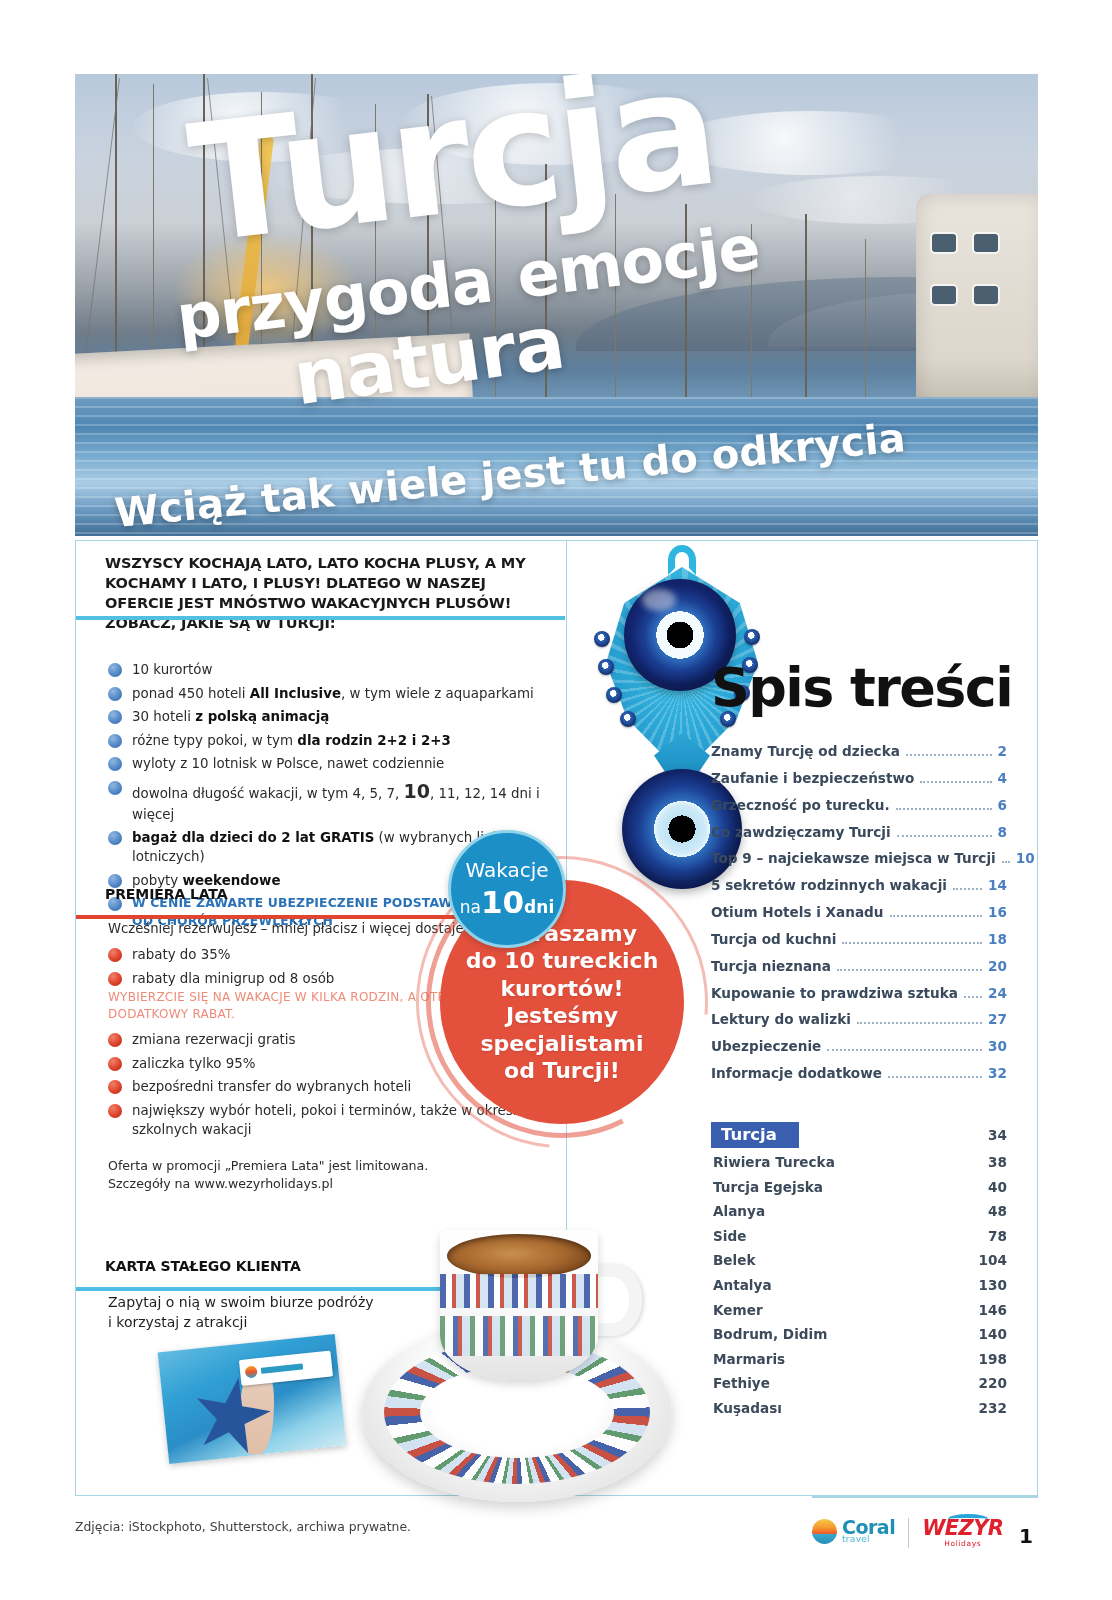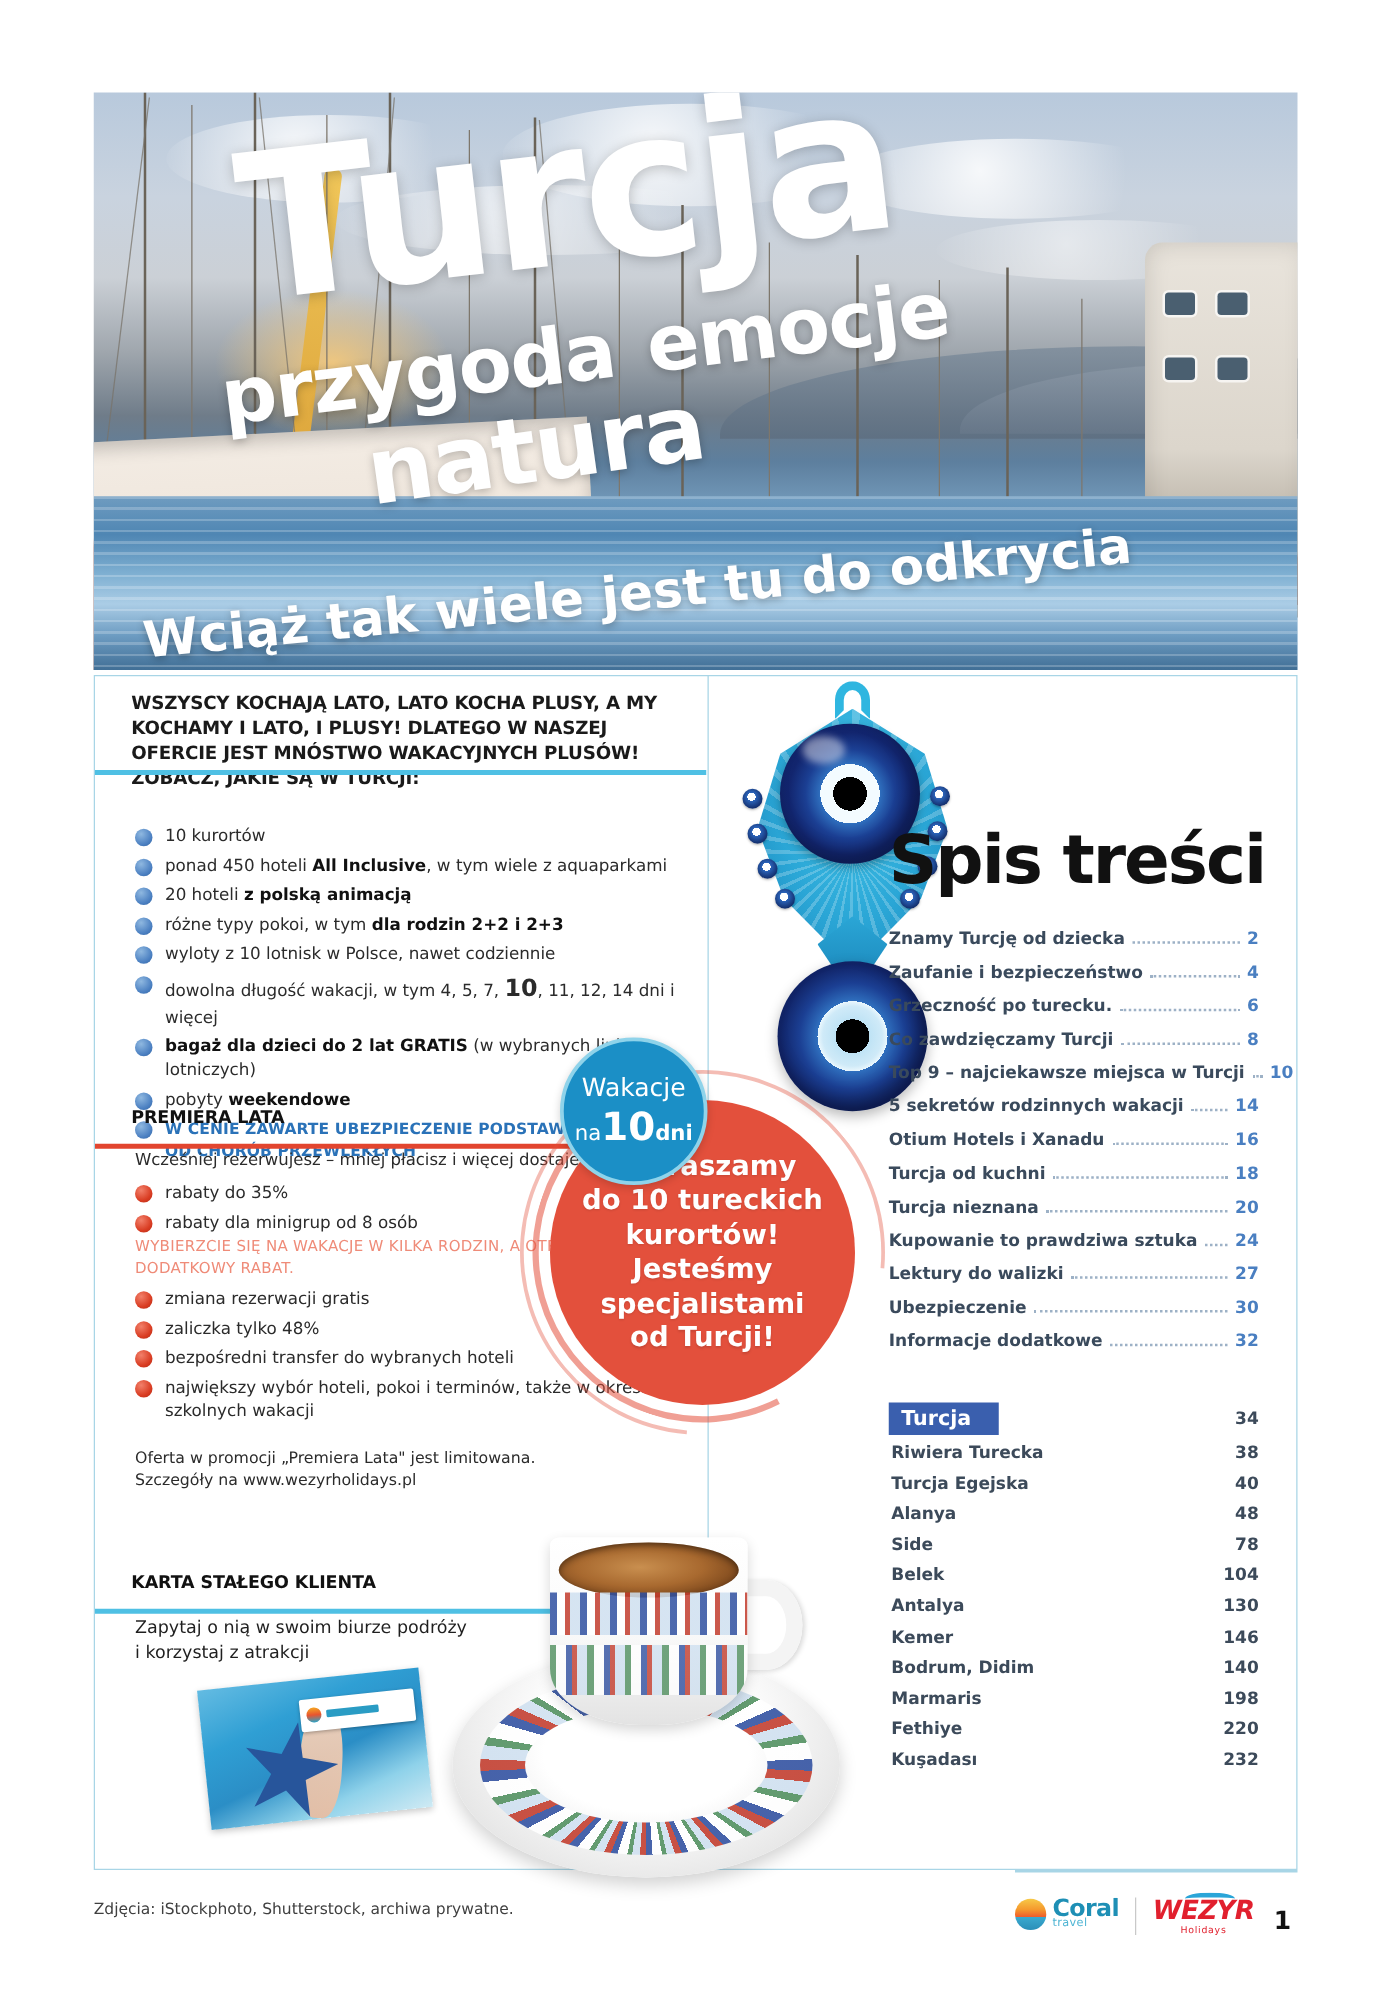--- a/index.html
+++ b/index.html
@@ -553,21 +553,21 @@
 
   <div class="frame"></div>
   <div class="col-divider"></div>
 
   <div class="lead">WSZYSCY KOCHAJĄ LATO, LATO KOCHA PLUSY, A MY KOCHAMY I LATO, I PLUSY! DLATEGO W NASZEJ OFERCIE JEST MNÓSTWO WAKACYJNYCH PLUSÓW! ZOBACZ, JAKIE SĄ W TURCJI:</div>
   <div class="rule-blue r1"></div>
 
   <ul class="plus blue">
     <li><span class="dot"></span><span>10 kurortów</span></li>
     <li><span class="dot"></span><span>ponad 450 hoteli </span><b>All Inclusive</b><span>, w tym wiele z aquaparkami</span></li>
-    <li><span class="dot"></span><span>20 hoteli </span><b>z polską animacją</b></li>
+    <li><span class="dot"></span><span>30 hoteli </span><b>z polską animacją</b></li>
     <li><span class="dot"></span><span>różne typy pokoi, w tym </span><b>dla rodzin 2+2 i 2+3</b></li>
     <li><span class="dot"></span><span>wyloty z 10 lotnisk w Polsce, nawet codziennie</span></li>
     <li><span class="dot"></span><span>dowolna długość wakacji, w tym 4, 5, 7, </span><span class="big10">10</span><span>, 11, 12, 14 dni i więcej</span></li>
     <li><span class="dot"></span><b>bagaż dla dzieci do 2 lat GRATIS</b><span> (w wybranych liniach lotniczych)</span></li>
     <li><span class="dot"></span><span>pobyty </span><b>weekendowe</b></li>
     <li class="caps-blue"><span class="dot"></span><span>W CENIE ZAWARTE UBEZPIECZENIE PODSTAWOWE ORAZ OD CHORÓB PRZEWLEKŁYCH</span></li>
   </ul>
 
   <div class="sec-title t-premiera">PREMIERA LATA</div>
   <div class="rule-red"></div>
@@ -575,21 +575,21 @@
 
   <ul class="plus red">
     <li><span class="dot"></span><span>rabaty do 35%</span></li>
     <li><span class="dot"></span><span>rabaty dla minigrup od 8 osób</span></li>
   </ul>
 
   <div class="caps-red">WYBIERZCIE SIĘ NA WAKACJE W KILKA RODZIN, A OTRZYMACIE DODATKOWY RABAT.</div>
 
   <ul class="plus red" style="top:1030px;">
     <li><span class="dot"></span><span>zmiana rezerwacji gratis</span></li>
-    <li><span class="dot"></span><span>zaliczka tylko 48%</span></li>
+    <li><span class="dot"></span><span>zaliczka tylko 95%</span></li>
     <li><span class="dot"></span><span>bezpośredni transfer do wybranych hoteli</span></li>
     <li><span class="dot"></span><span>największy wybór hoteli, pokoi i terminów, także w okresie szkolnych wakacji</span></li>
   </ul>
 
   <div class="fineprint">
     <div>Oferta w promocji „Premiera Lata" jest limitowana.</div>
     <div>Szczegóły na www.wezyrholidays.pl</div>
   </div>
 
   <div class="sec-title t-karta">KARTA STAŁEGO KLIENTA</div>

